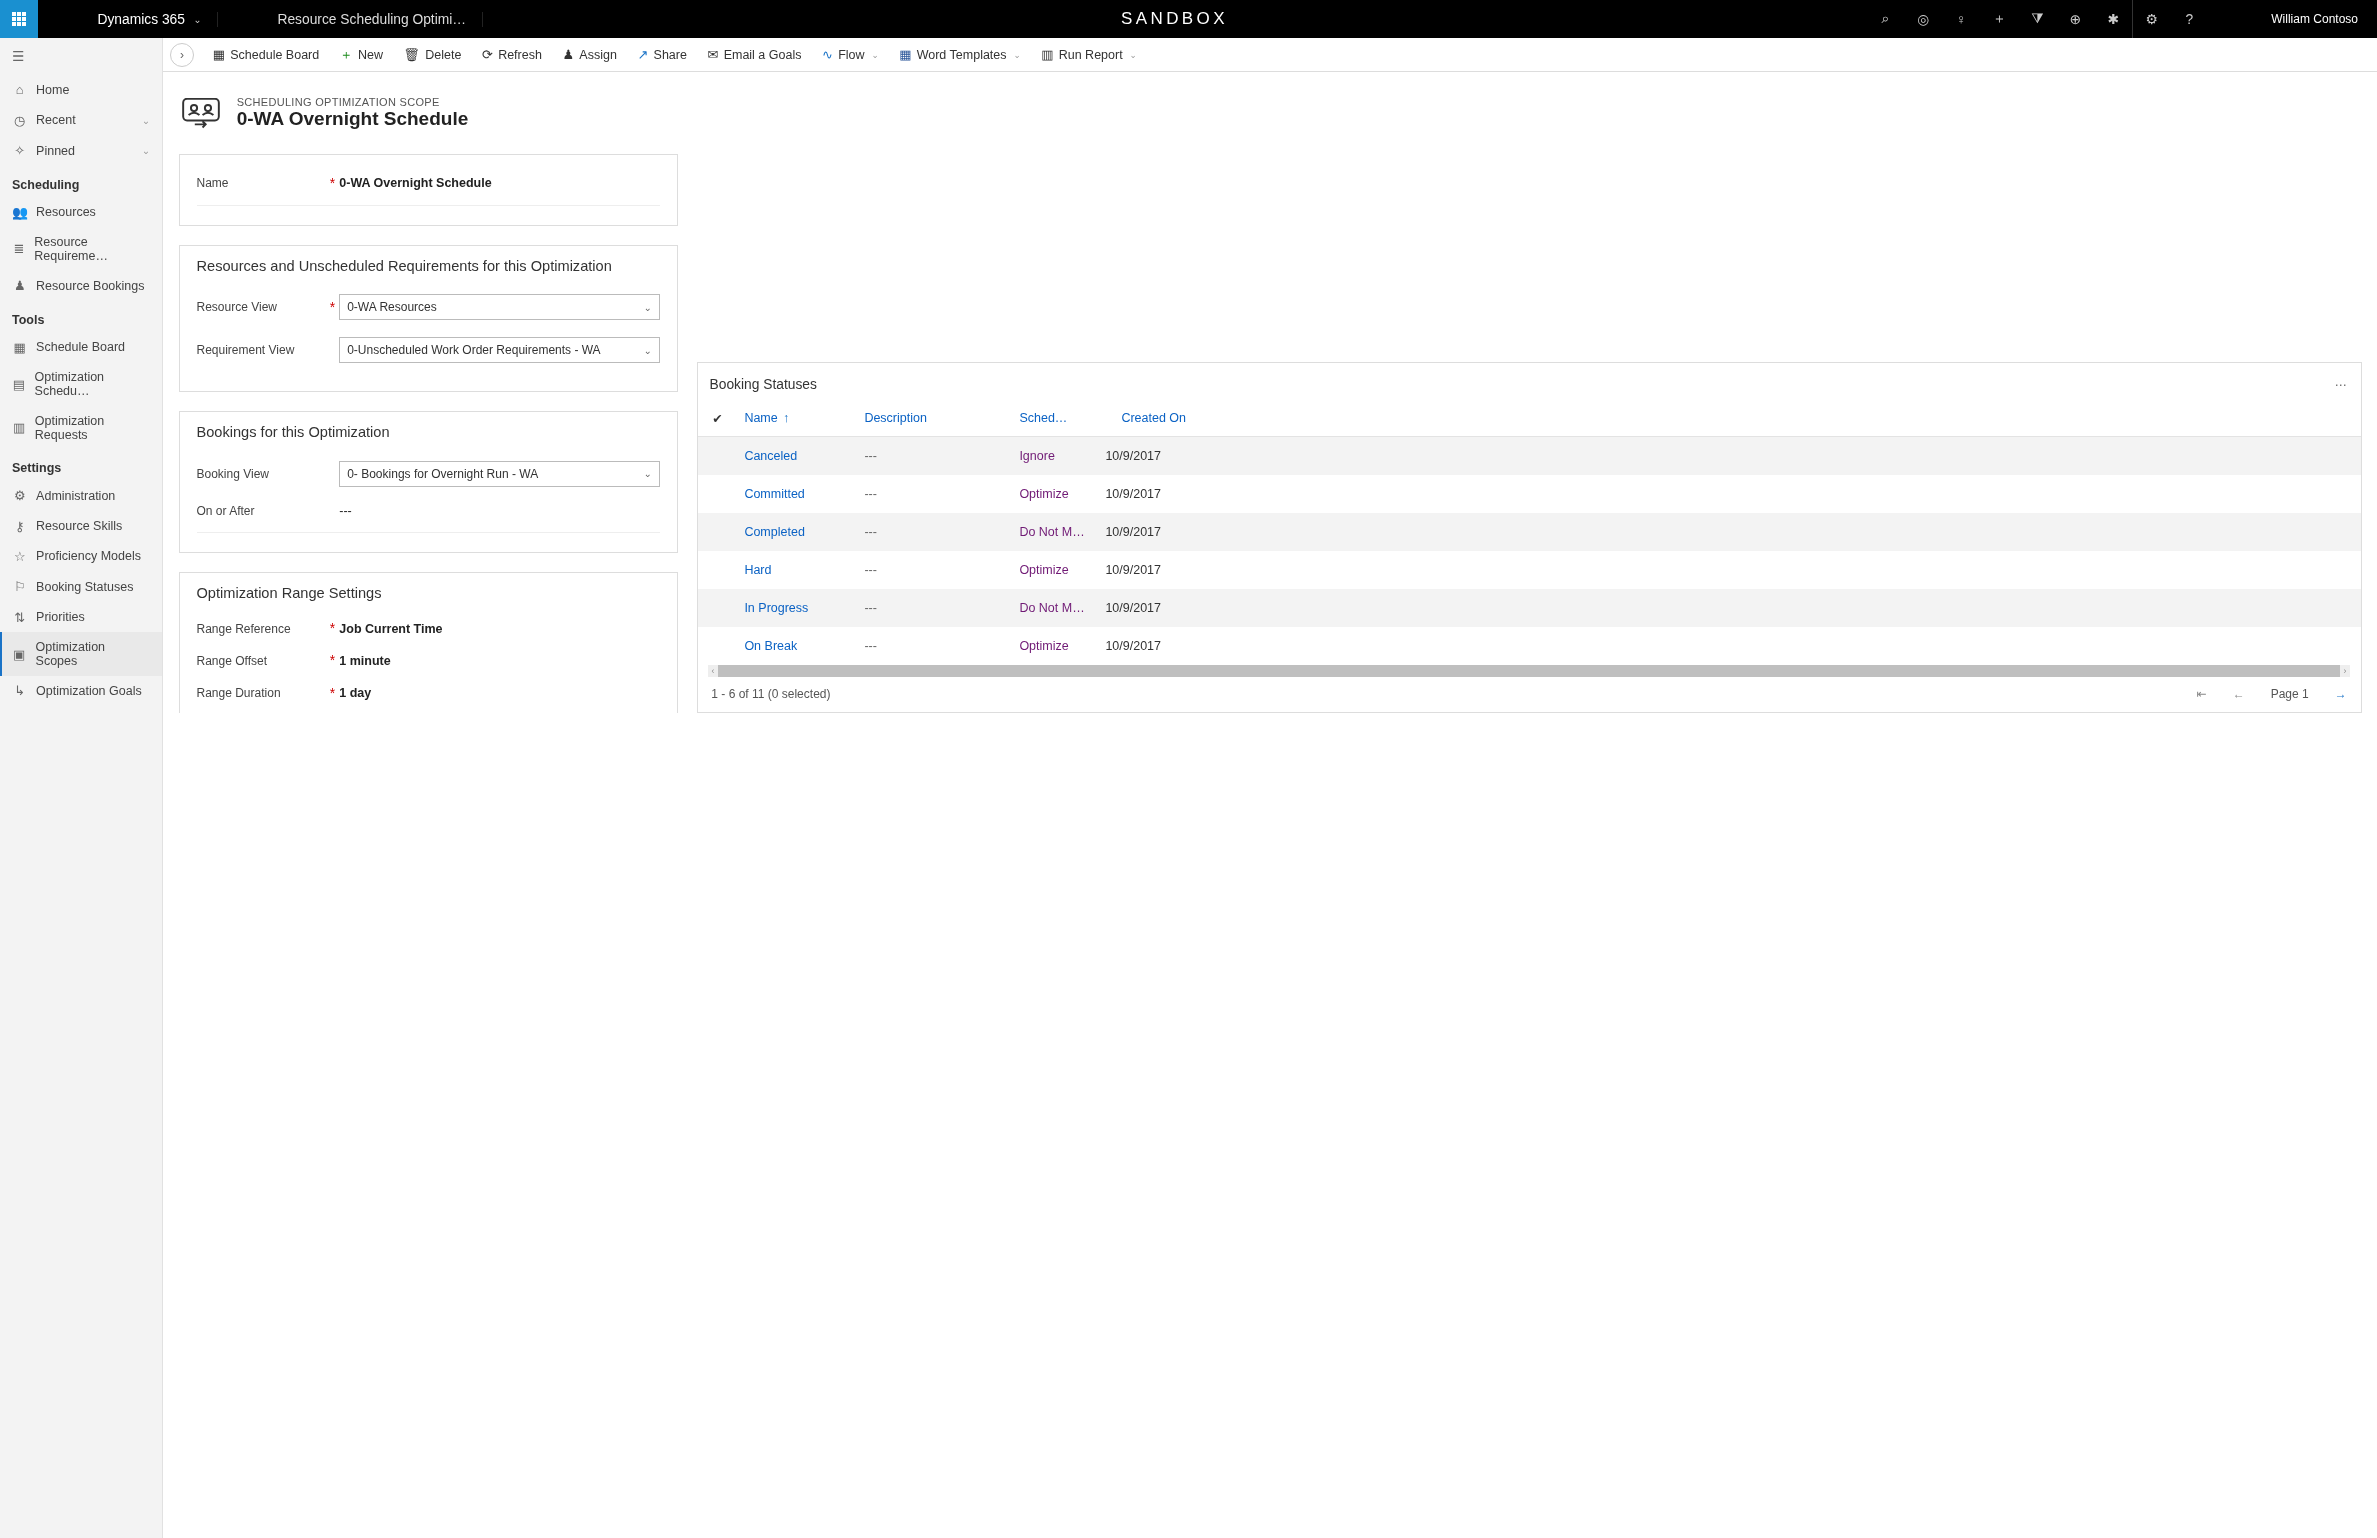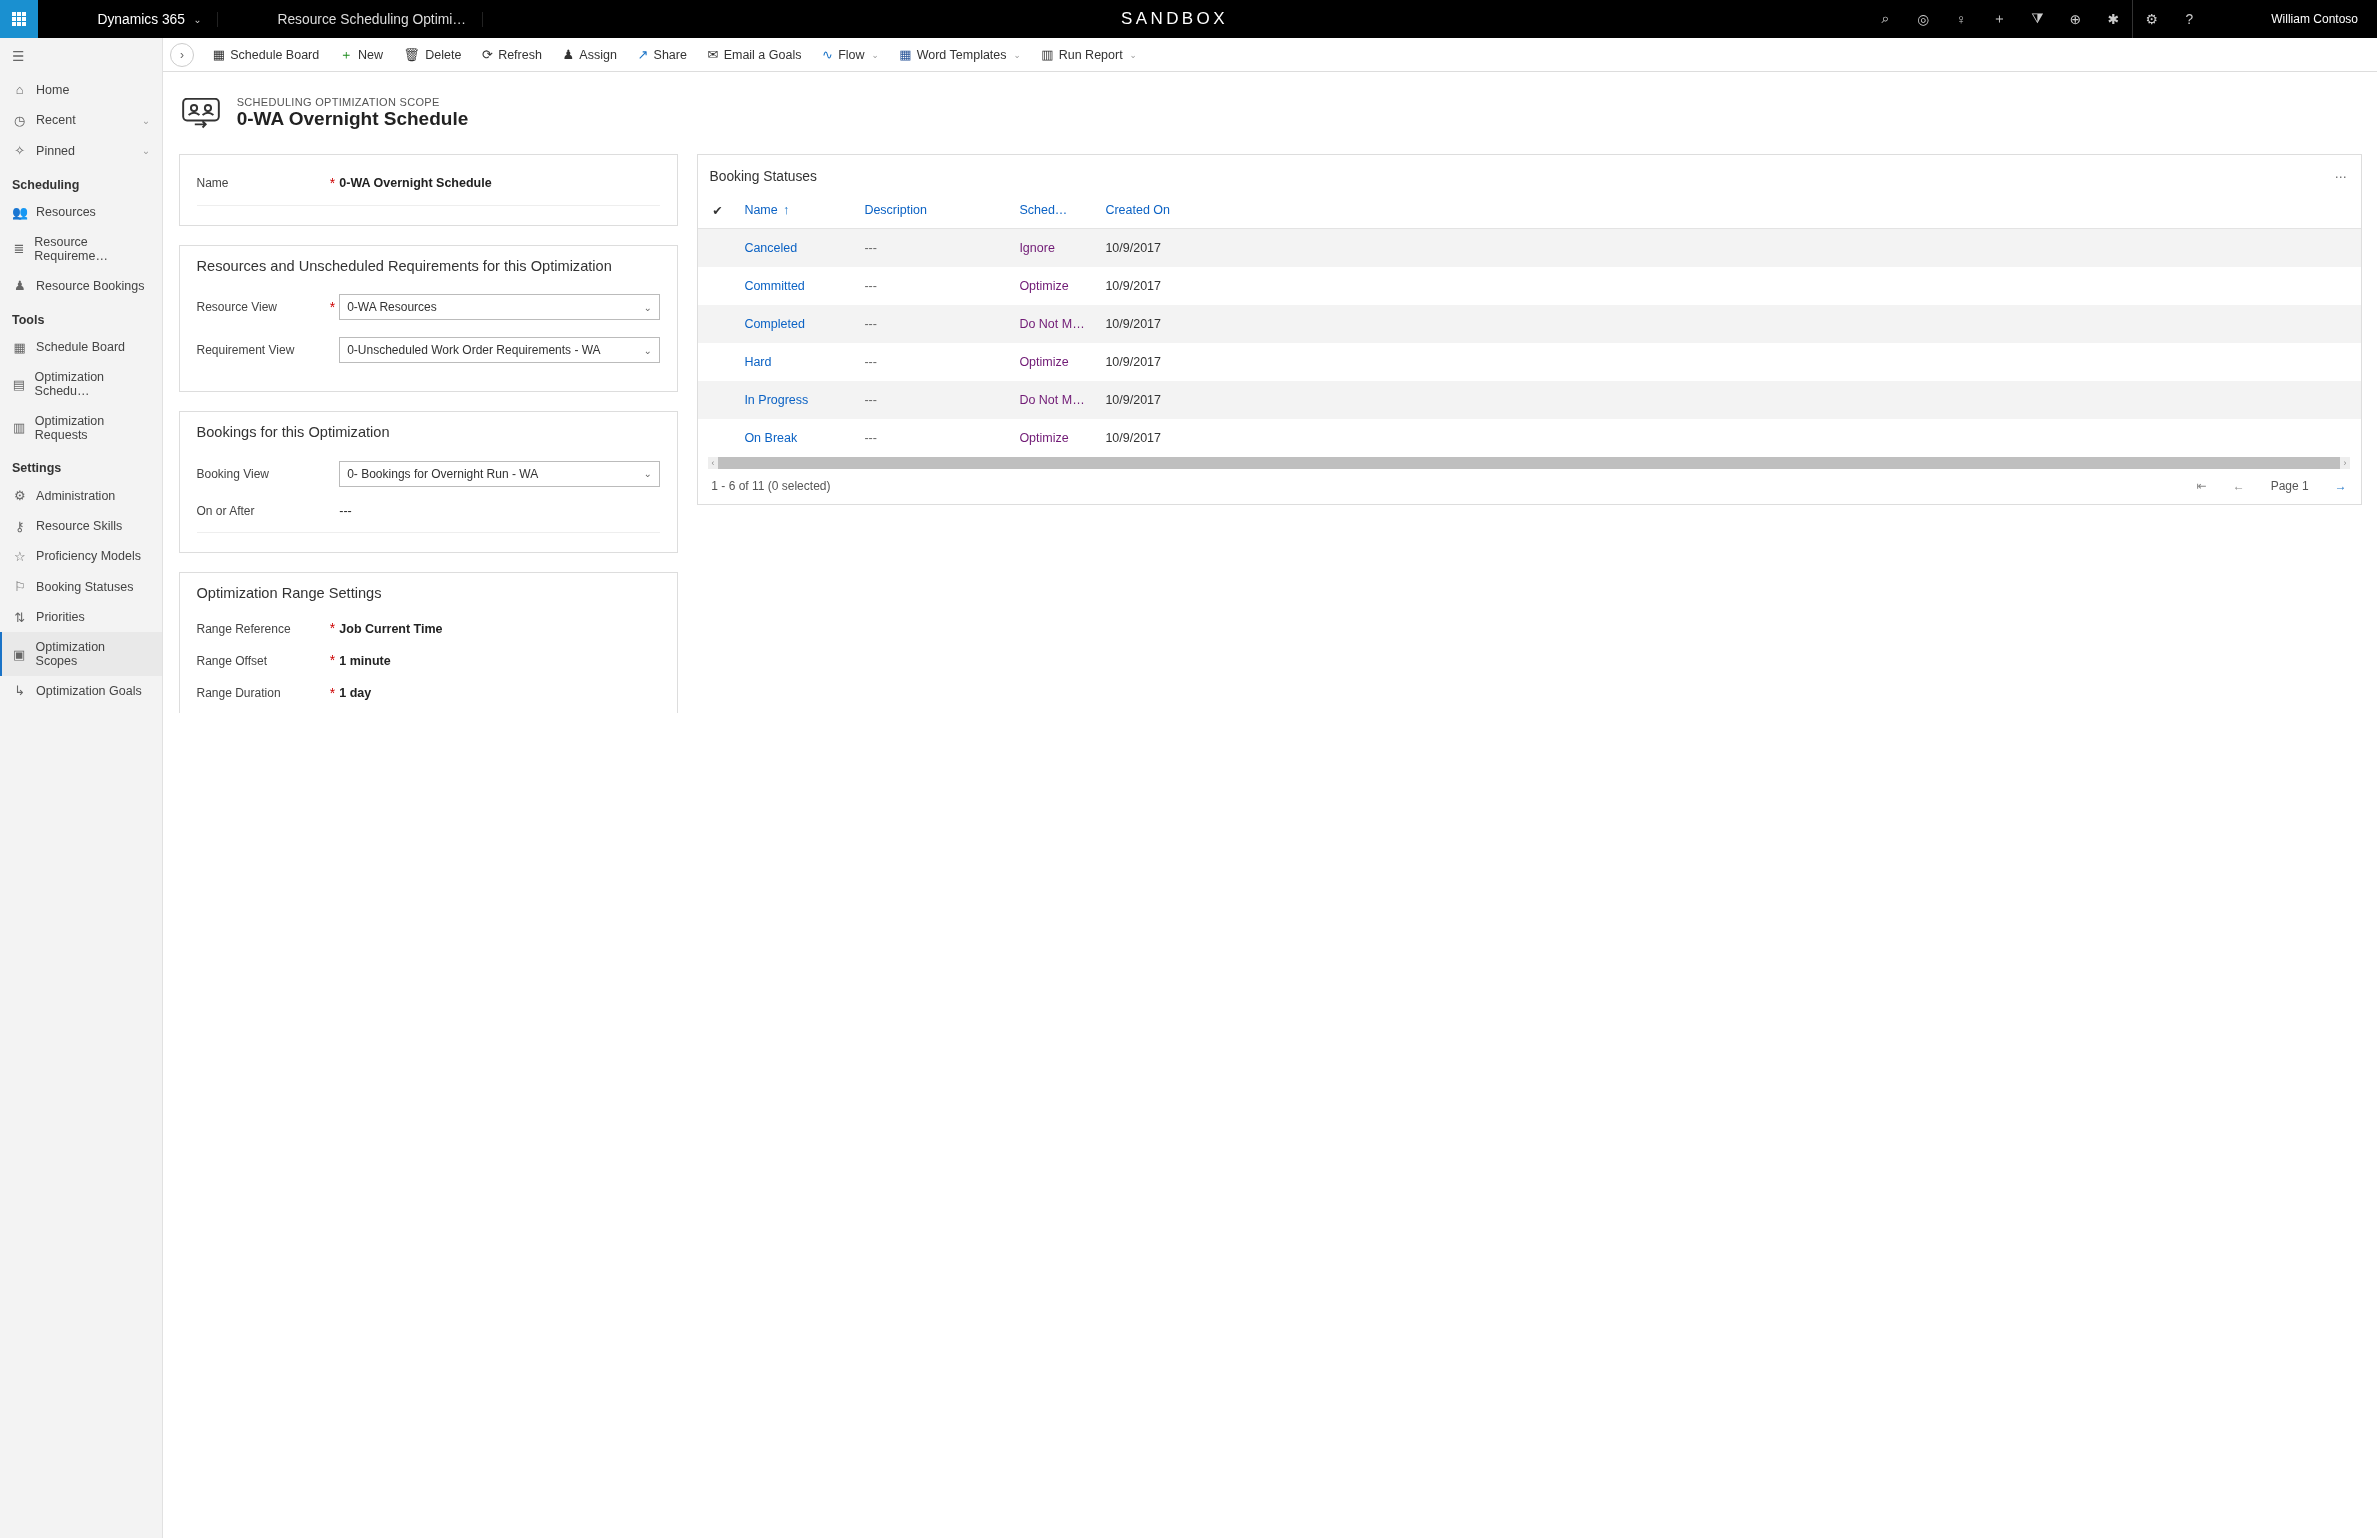--- a/index.html
+++ b/index.html
@@ -37,21 +37,21 @@
 .record-header { display:flex; align-items:center; gap:15.5px; padding: 20.6px 8.6px 6.9px 8.6px; margin-left:8.6px;}
 .entity-icon { width:41px; height:41px; display:flex; align-items:center; justify-content:center; }
 .entity-icon svg { width:38px; height:31px; }
 .rec-type { font-size:11px; color:#555; letter-spacing:0.3px;}
 .rec-title { font-size:19px; font-weight:600; color:#222; }
 
 .tabs { display:flex; gap:20.6px; padding: 12px 17px 0; border-bottom:0.9px solid transparent;}
 .tab { padding: 5.2px 1.7px 8.6px; cursor:pointer; font-size:13.8px; color:#555;}
 .tab.active { color:#222; font-weight:600; border-bottom:2.6px solid #1a73c7; }
 
-.content-cols { display:flex; gap:19px; padding: 13.8px 15.5px; align-items:flex-start;}
+.content-cols { display:flex; gap:19px; padding: 13.8px 15.5px; align-items:flex-end;}
 .col-left { flex: 0 0 499px; display:flex; flex-direction:column; gap:19px;}
 .col-right { flex:1; }
 
 .section { border:0.9px solid #ddd; background:#fff; padding: 12px 17px 19px; }
 .section h3 { font-size:14.6px; font-weight:500; color:#333; margin-bottom:12px;}
 .frow { display:flex; align-items:center; padding: 8.6px 0; }
 .frow .flabel { width:129px; font-size:12px; color:#444;}
 .frow .freq { width:13.8px; color:#c00; font-size:13.8px; text-align:center;}
 .frow .fval { flex:1; font-size:12.5px; color:#222; }
 .frow .fval.bold { font-weight:600; }
@@ -63,21 +63,21 @@
 .subgrid { border:0.9px solid #ddd; }
 .sg-header { display:flex; align-items:center; padding: 13.8px 12px 8.6px; }
 .sg-title { font-size:13.8px; color:#333; flex:1;}
 .sg-more { cursor:pointer; color:#666; letter-spacing:1.7px;}
 .sg-cols { display:flex; border-bottom:0.9px solid #e3e3e3; padding: 6.9px 0;}
 .sg-cols .c { color:#0b62c4; font-size:12.5px; padding: 3.4px 6.9px; display:flex; align-items:center; gap:5.2px;}
 .sg-cols .c0 { width:40px; justify-content:center; color:#333;}
 .sg-cols .c1 { width:120px;}
 .sg-cols .c2 { width:155px;}
 .sg-cols .c3 { width:86px;}
-.sg-cols .c4 { width:86px;}
+.sg-cols .c4 { width:86px;margin-left:16px;}
 .sg-row { display:flex; padding: 10.3px 0; }
 .sg-row:nth-child(odd){ background:#f3f3f3; }
 .sg-row .c { padding: 1.7px 6.9px; font-size:12.5px;}
 .sg-row .c0 { width:40px;}
 .sg-row .c1 { width:120px; color:#0b62c4; cursor:pointer;}
 .sg-row .c2 { width:155px; color:#666;}
 .sg-row .c3 { width:86px; color:#701a75; white-space:nowrap; overflow:hidden; text-overflow:ellipsis;}
 .sg-row .c4 { width:86px; color:#333;}
 .sg-scroll { height:12px; background:#bfbfbf; margin:0 10.3px; position:relative;}
 .sg-scroll .thumb { position:absolute; left:0; width:88%; top:0; bottom:0; background:#bfbfbf;}

